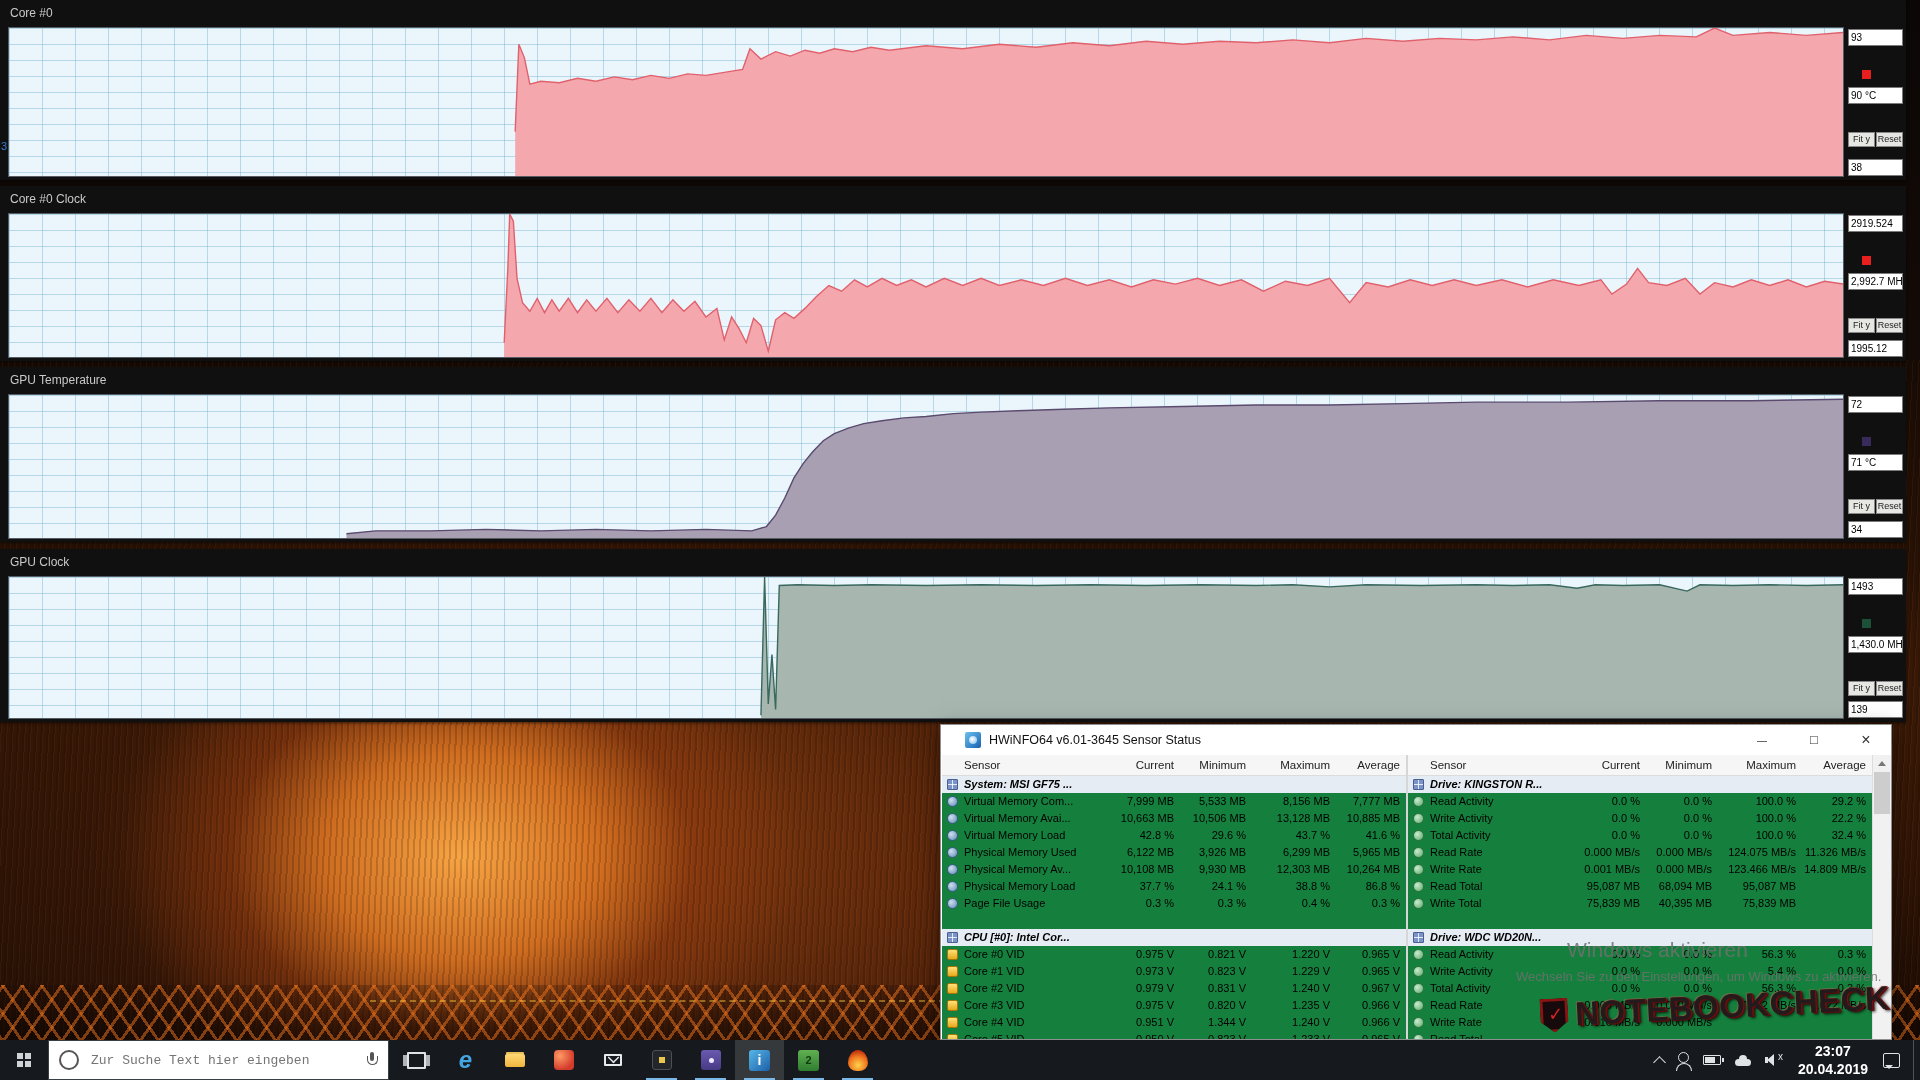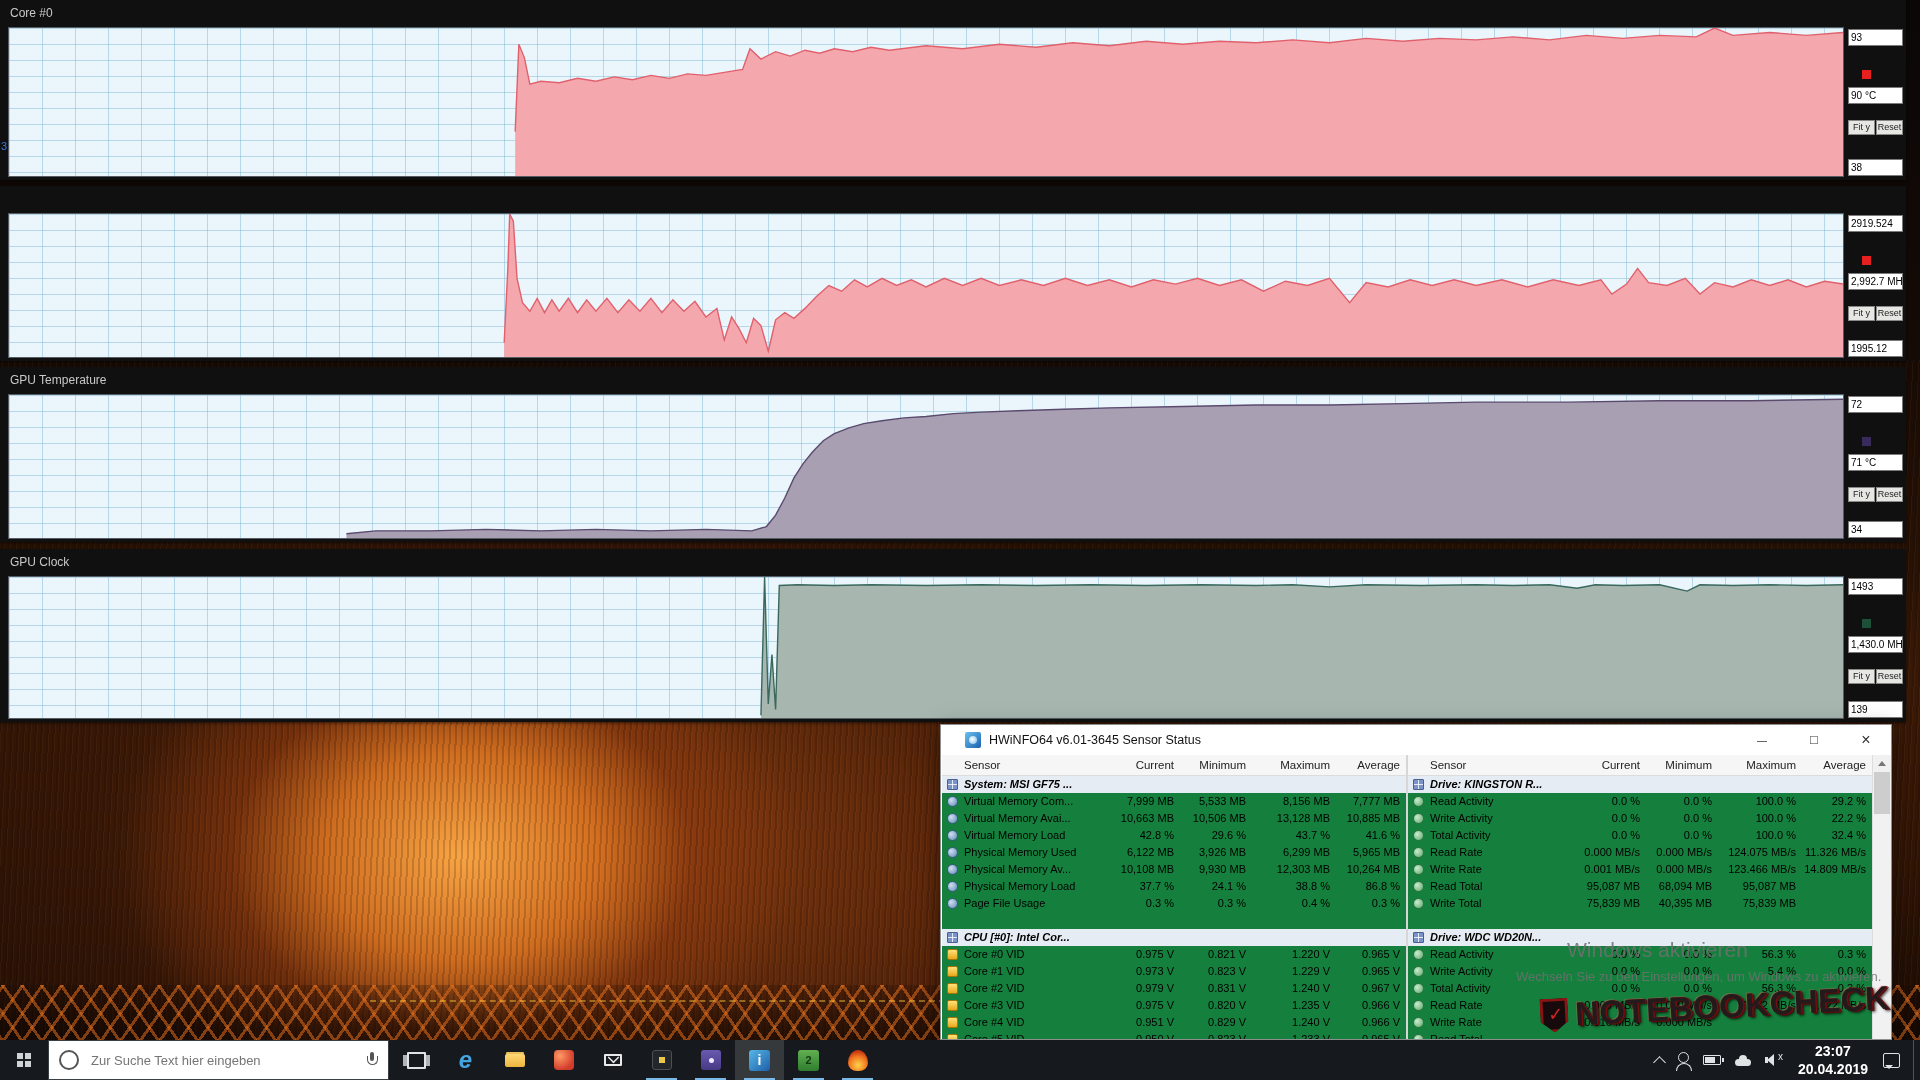--- a/index.html
+++ b/index.html
@@ -34,21 +34,21 @@
       repeating-linear-gradient(to right, rgba(130,185,214,.5) 0, rgba(130,185,214,.5) 1px, transparent 1px, transparent 33px),
       repeating-linear-gradient(to bottom, rgba(130,185,214,.5) 0, rgba(130,185,214,.5) 1px, transparent 1px, transparent 16px);
     border:1px solid #565c63;}
   .pgraph svg{position:absolute;left:0;top:0;width:100%;height:100%;display:block;}
   .pside{position:absolute;left:1846px;top:0;width:60px;height:100%;}
   .pbox{position:absolute;left:2px;width:55px;height:17px;background:#fff;border:1px solid #7a7a7a;
     box-sizing:border-box;font-size:10px;line-height:15px;padding:0 2px;color:#000;
     white-space:nowrap;overflow:hidden;}
   .pmax{top:29px;} .pcur{top:87px;} .pmin{bottom:4px;}
   .psq{position:absolute;left:16px;top:70px;width:9px;height:9px;background:#e00;}
-  .pbtns{position:absolute;left:2px;top:120px;width:56px;display:flex;gap:1px;}
+  .pbtns{position:absolute;left:2px;top:132px;width:56px;display:flex;gap:1px;}
   .pbtn{width:27px;height:15px;box-sizing:border-box;background:#e6e6e3;border:1px solid #888;
     font-size:9px;line-height:13px;text-align:center;color:#222;cursor:default;}
 
   .stray{position:absolute;left:1px;top:140px;color:#3a7bd5;font-size:11px;z-index:5;}
 
   
   .hw{position:absolute;left:940px;top:724px;width:952px;height:316px;z-index:3;background:#fff;
     border:1px solid #8f8f8f;box-sizing:border-box;box-shadow:0 6px 20px rgba(0,0,0,.5);overflow:hidden;padding-left:16px;}
   .hw-title{position:relative;height:30px;background:#fff;border-bottom:1px solid #e3e3e3;}
   .hw-ico{position:absolute;left:8px;top:7px;width:16px;height:16px;border-radius:2px;
@@ -100,21 +100,21 @@
 
   
   .taskbar{position:absolute;left:0;top:1040px;width:1920px;height:40px;background:#16191d;z-index:10;}
   .tb-start{position:absolute;left:0;top:0;width:48px;height:40px;display:flex;align-items:center;justify-content:center;}
   .win-logo{width:6px;height:6px;background:#cfd3d6;
     box-shadow:8px 0 0 #cfd3d6,0 8px 0 #cfd3d6,8px 8px 0 #cfd3d6;margin:-8px 0 0 -8px;}
   .tb-search{position:absolute;left:48px;top:0;width:341px;height:40px;background:#fff;display:flex;
     align-items:center;box-sizing:border-box;border:1px solid #3a3f44;}
   .cortana{width:16px;height:16px;border:2px solid #555;border-radius:50%;margin-left:10px;flex:none;}
   .tb-search input{border:none;outline:none;background:transparent;font-size:13px;color:#c2410c;
-    margin-left:10px;flex:1;font-family:Liberation Sans, sans-serif;}
+    margin-left:10px;flex:1;font-family:Liberation Mono, monospace;}
   .mic{position:relative;width:12px;height:16px;margin-right:10px;flex:none;}
   .mic::before{content:"";position:absolute;left:4px;top:0;width:4px;height:9px;background:#555;border-radius:2px;}
   .mic::after{content:"";position:absolute;left:1px;top:4px;width:9px;height:8px;border:1.5px solid #555;
     border-top:none;border-radius:0 0 8px 8px;}
   .tb-apps{position:absolute;left:392px;top:0;height:40px;display:flex;}
   .tb-slot{position:relative;width:49px;height:40px;display:flex;align-items:center;justify-content:center;}
   .tb-slot.active{background:rgba(255,255,255,.14);}
   .tb-slot.open::after{content:"";position:absolute;left:9px;right:9px;bottom:0;height:2px;background:#7ab8e8;}
   .ico{position:relative;width:22px;height:22px;display:flex;align-items:center;justify-content:center;}
   .ico-task-view::before{content:"";width:15px;height:13px;border:2px solid #dfe3e6;border-radius:1px;
@@ -183,20 +183,21 @@
       <div class="pbox pcur">90 °C</div>
       <div class="pbtns">
         <div class="pbtn">Fit y</div>
         <div class="pbtn">Reset</div>
       </div>
       <div class="pbox pmin">38</div>
     </div>
   </div>
 
   <div class="panel" style="top:186px;height:175px">
+    <div class="ptitle">Core #0 Clock</div>
     <div class="pgraph">
         <svg viewBox="0 0 1000 100" preserveAspectRatio="none">
           <polygon points="270.0,100 270.0,90.00 272.0,38.00 273.0,0.00 275.0,5.00 277.0,45.00 280.0,62.00 284.0,68.00 288.0,59.00 292.0,69.00 296.0,60.00 300.0,68.00 305.0,59.00 310.0,69.00 315.0,60.00 320.0,68.00 326.0,59.00 332.0,69.00 338.0,60.00 344.0,68.00 350.0,59.00 356.0,69.00 362.0,60.00 368.0,68.00 374.0,61.00 380.0,72.00 386.0,66.00 390.0,88.00 394.0,72.00 398.0,80.00 402.0,90.00 406.0,73.00 410.0,78.00 414.0,96.00 418.0,74.00 423.0,69.00 428.0,73.00 434.0,66.00 440.0,58.00 447.0,50.00 454.0,54.00 461.0,46.00 468.0,51.00 476.0,45.00 484.0,50.00 492.0,46.00 500.0,51.00 510.0,45.00 520.0,50.00 530.0,45.00 540.0,50.00 552.0,46.00 564.0,50.00 576.0,45.00 588.0,50.00 600.0,46.00 612.0,51.00 624.0,46.00 636.0,49.00 648.0,45.00 660.0,50.00 672.0,46.00 684.0,54.00 696.0,47.00 708.0,50.00 720.0,45.00 731.0,62.00 740.0,48.00 752.0,51.00 764.0,46.00 776.0,50.00 788.0,46.00 800.0,50.00 814.0,46.00 828.0,51.00 842.0,46.00 856.0,50.00 868.0,46.00 874.0,56.00 882.0,49.00 888.0,38.00 894.0,48.00 904.0,50.00 914.0,45.00 922.0,56.00 930.0,48.00 940.0,51.00 950.0,46.00 960.0,50.00 970.0,46.00 980.0,51.00 990.0,47.00 1000.0,49.00 1000,100" fill="#f5a7ae"></polygon>
           <polyline points="270.0,90.00 272.0,38.00 273.0,0.00 275.0,5.00 277.0,45.00 280.0,62.00 284.0,68.00 288.0,59.00 292.0,69.00 296.0,60.00 300.0,68.00 305.0,59.00 310.0,69.00 315.0,60.00 320.0,68.00 326.0,59.00 332.0,69.00 338.0,60.00 344.0,68.00 350.0,59.00 356.0,69.00 362.0,60.00 368.0,68.00 374.0,61.00 380.0,72.00 386.0,66.00 390.0,88.00 394.0,72.00 398.0,80.00 402.0,90.00 406.0,73.00 410.0,78.00 414.0,96.00 418.0,74.00 423.0,69.00 428.0,73.00 434.0,66.00 440.0,58.00 447.0,50.00 454.0,54.00 461.0,46.00 468.0,51.00 476.0,45.00 484.0,50.00 492.0,46.00 500.0,51.00 510.0,45.00 520.0,50.00 530.0,45.00 540.0,50.00 552.0,46.00 564.0,50.00 576.0,45.00 588.0,50.00 600.0,46.00 612.0,51.00 624.0,46.00 636.0,49.00 648.0,45.00 660.0,50.00 672.0,46.00 684.0,54.00 696.0,47.00 708.0,50.00 720.0,45.00 731.0,62.00 740.0,48.00 752.0,51.00 764.0,46.00 776.0,50.00 788.0,46.00 800.0,50.00 814.0,46.00 828.0,51.00 842.0,46.00 856.0,50.00 868.0,46.00 874.0,56.00 882.0,49.00 888.0,38.00 894.0,48.00 904.0,50.00 914.0,45.00 922.0,56.00 930.0,48.00 940.0,51.00 950.0,46.00 960.0,50.00 970.0,46.00 980.0,51.00 990.0,47.00 1000.0,49.00" fill="none" stroke="#e0616c" stroke-width="1.4" vector-effect="non-scaling-stroke"></polyline>
         </svg>
       </div>
     <div class="pside">
       <div class="pbox pmax">2919.524</div>
       <div class="psq" style="background: rgb(232, 31, 31);"></div>
       <div class="pbox pcur">2,992.7 MHz</div>
@@ -361,21 +362,21 @@
             <span class="rlab">Core #3 VID</span>
             <span class="rval c0">0.975 V</span>
             <span class="rval c1">0.820 V</span>
             <span class="rval c2">1.235 V</span>
             <span class="rval c3">0.966 V</span>
           </div>
           <div class="hrow">
             <span class="ric ric-volt"></span>
             <span class="rlab">Core #4 VID</span>
             <span class="rval c0">0.951 V</span>
-            <span class="rval c1">0.829 V</span>
+            <span class="rval c1">1.344 V</span>
             <span class="rval c2">1.240 V</span>
             <span class="rval c3">0.966 V</span>
           </div>
           <div class="hrow">
             <span class="ric ric-volt"></span>
             <span class="rlab">Core #5 VID</span>
             <span class="rval c0">0.950 V</span>
             <span class="rval c1">0.823 V</span>
             <span class="rval c2">1.233 V</span>
             <span class="rval c3">0.965 V</span>

